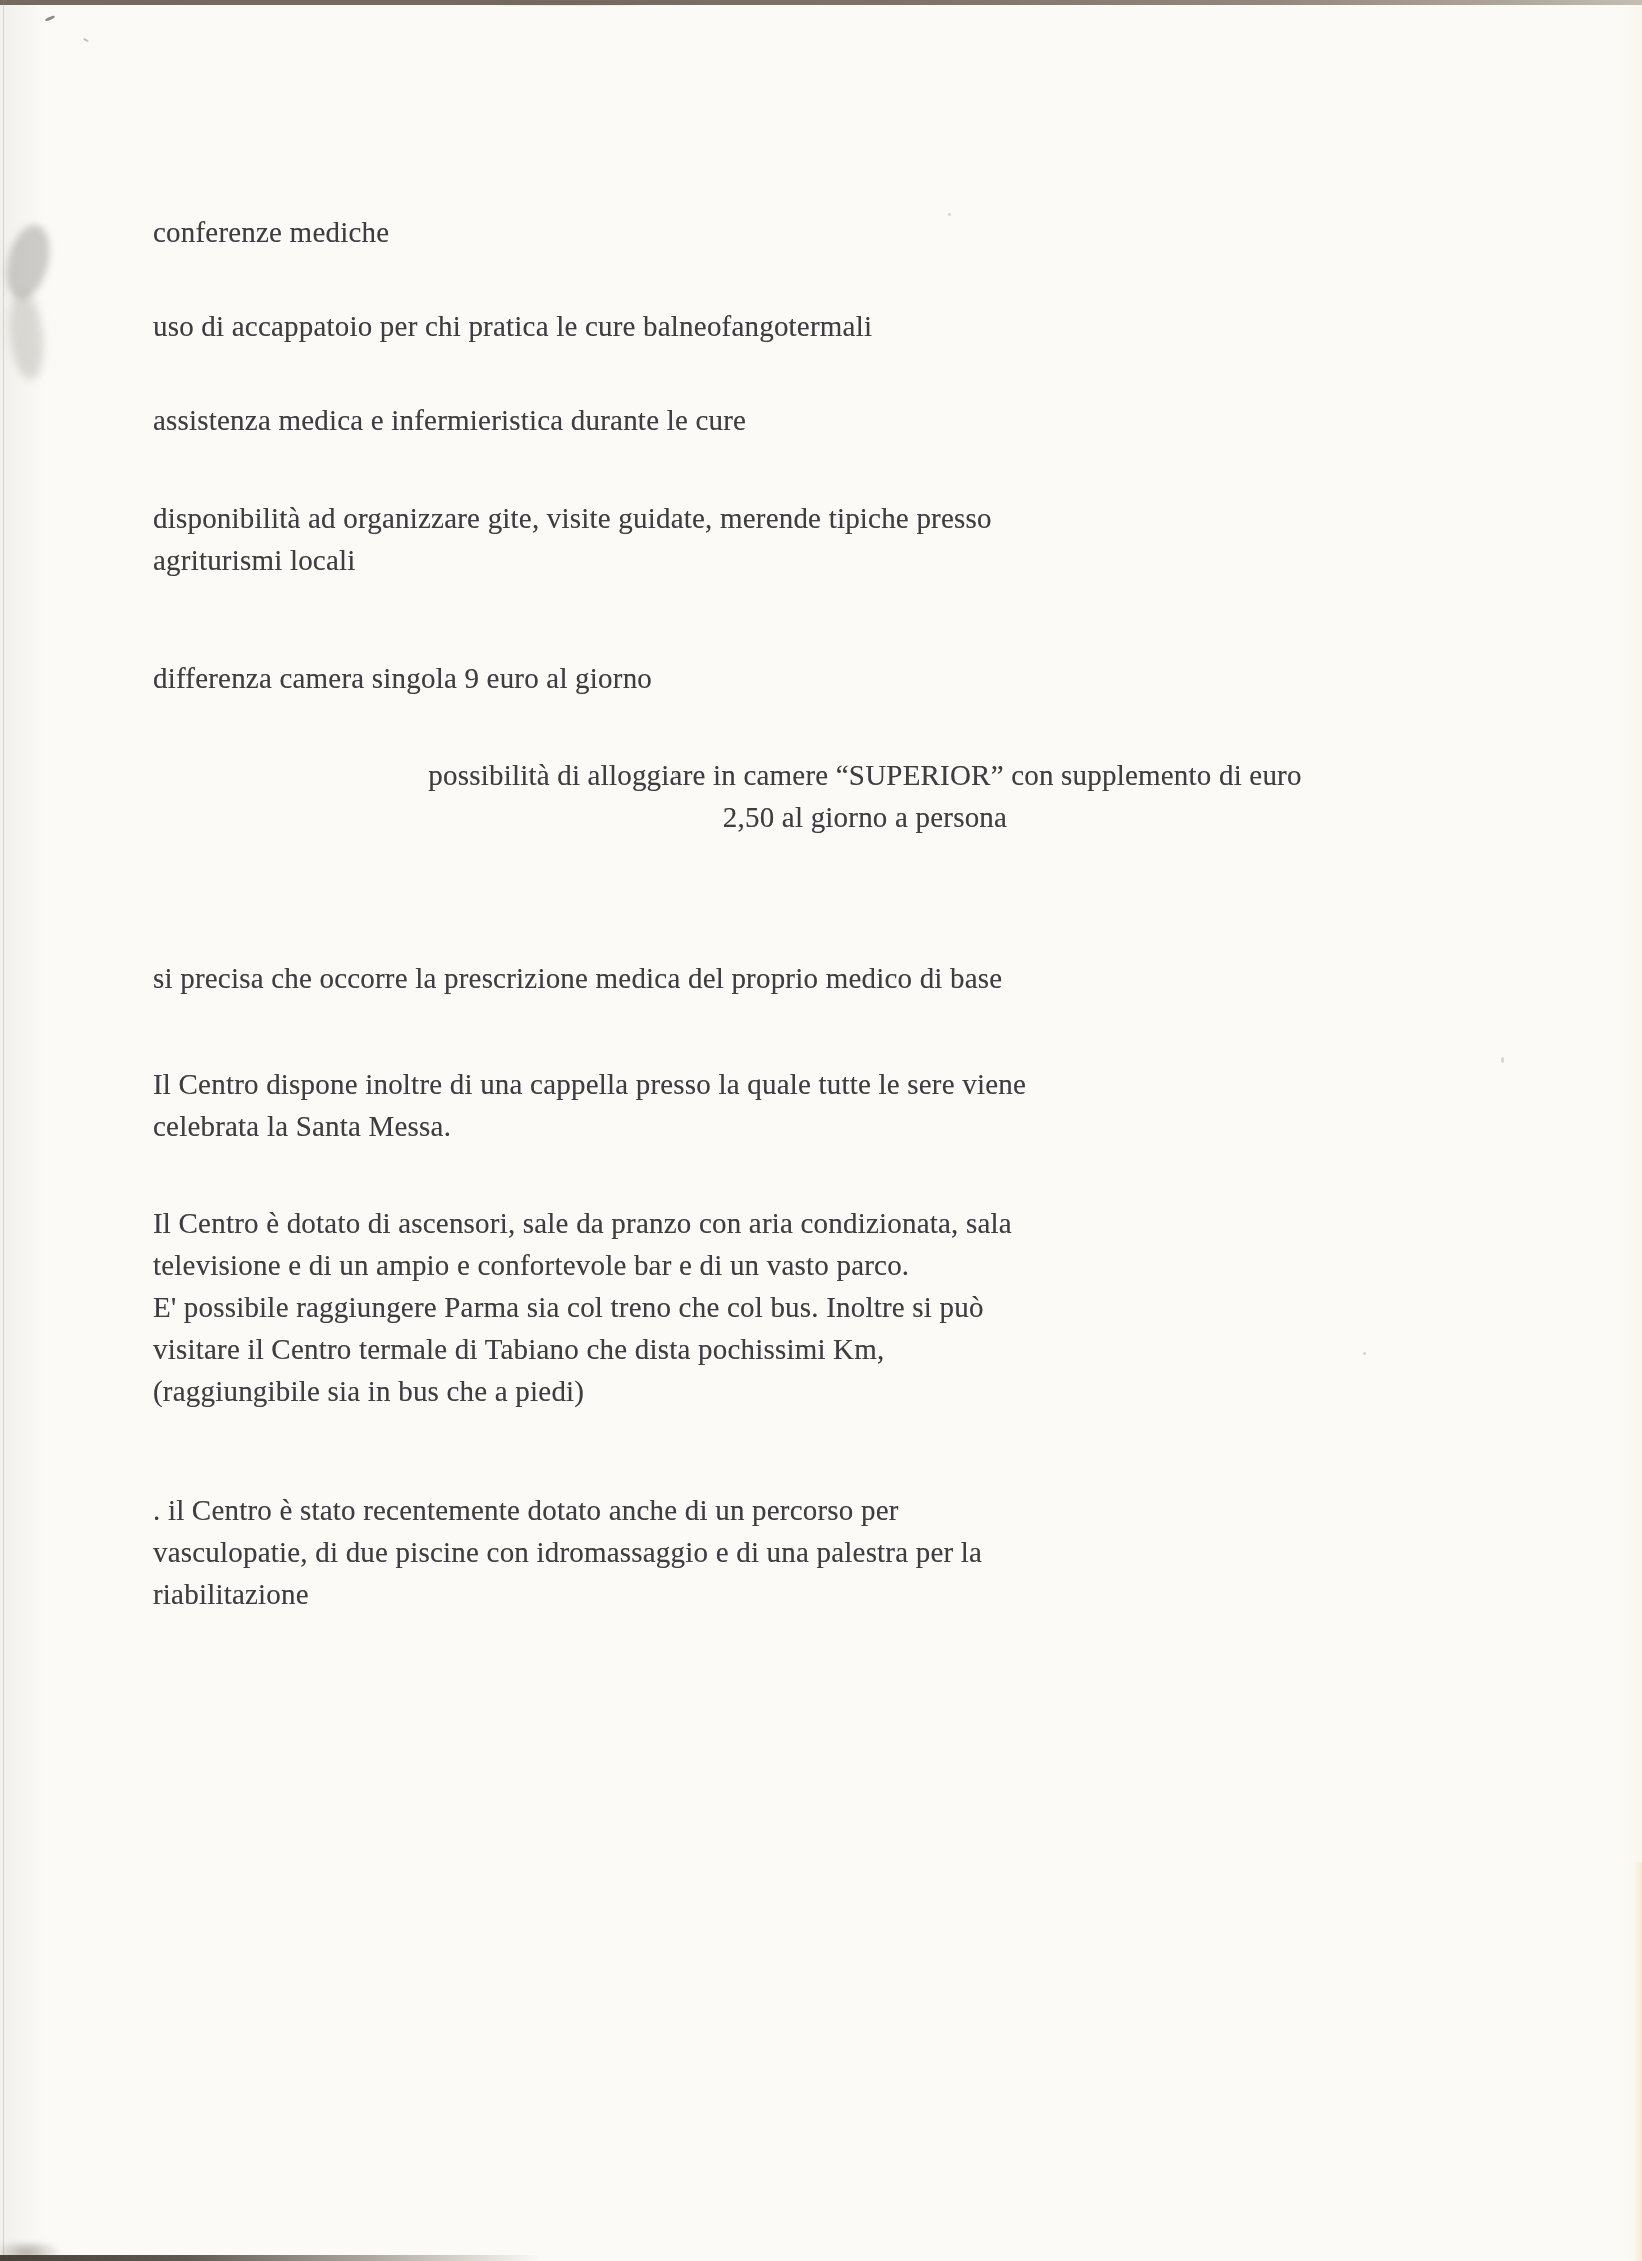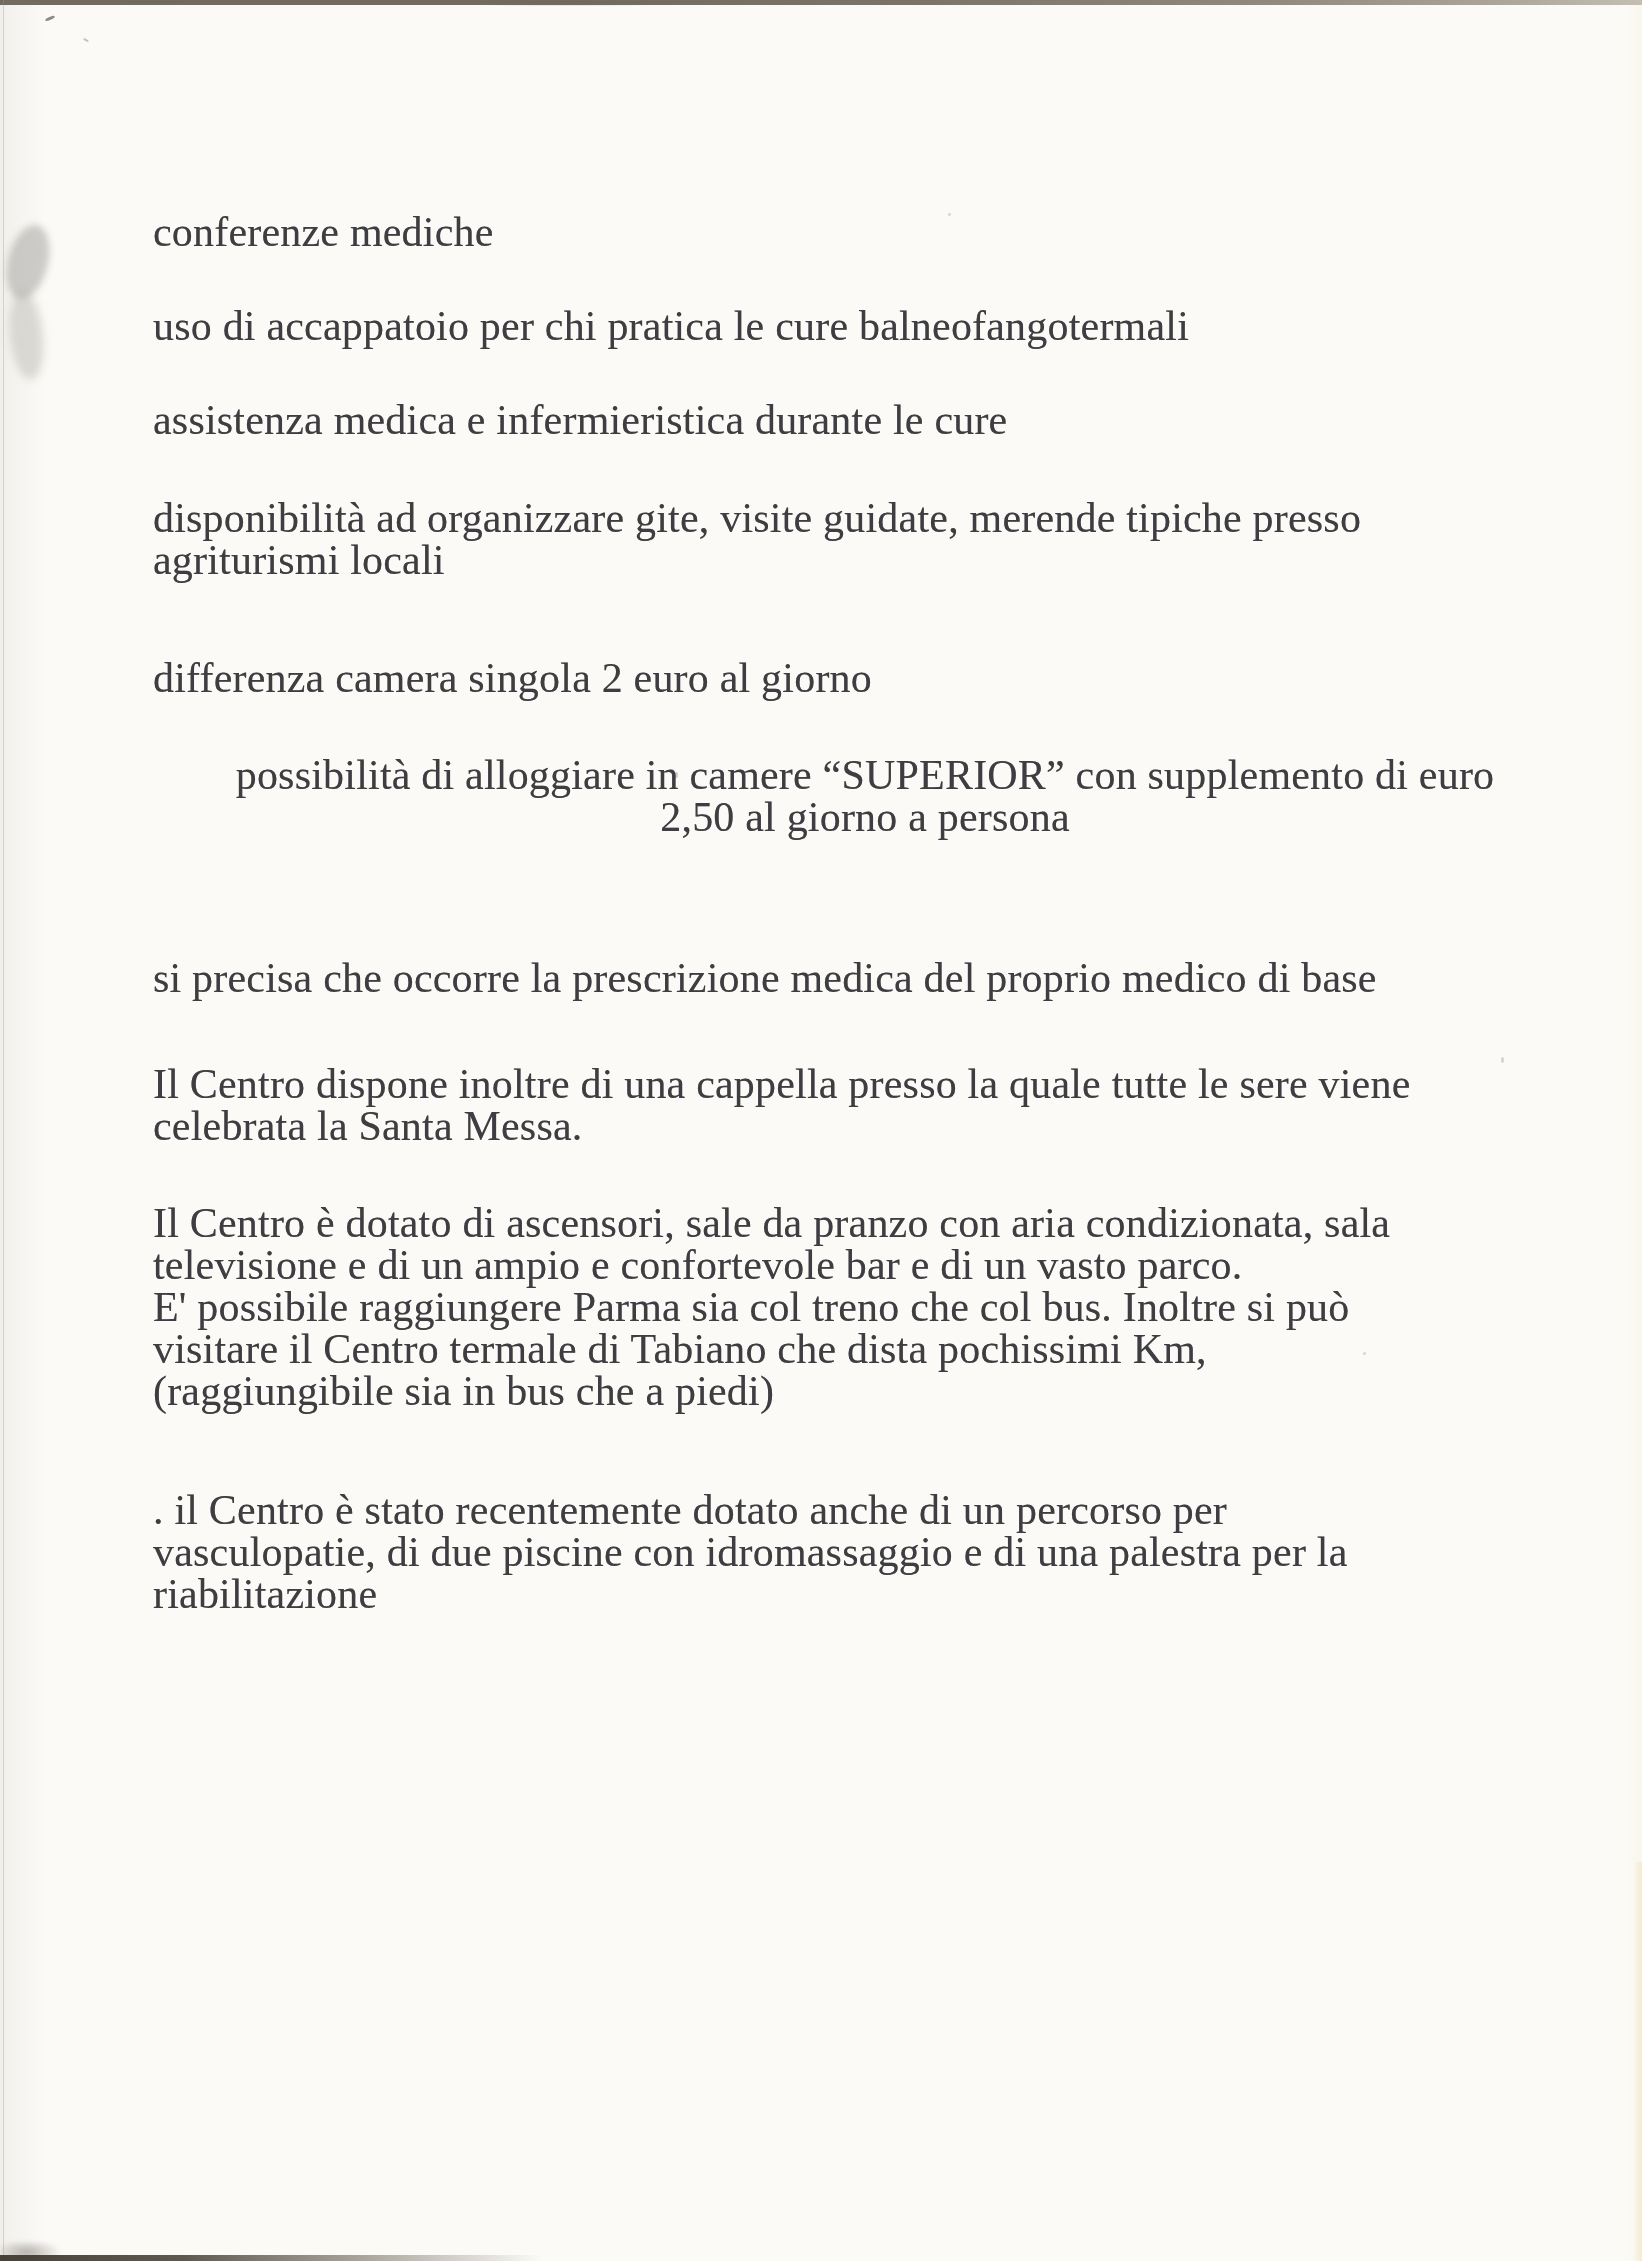--- a/index.html
+++ b/index.html
@@ -97,21 +97,21 @@
   .speck-4 { left: 1501px; top: 1057px; width: 2.6px; height: 6.4px; opacity: .45; }
   .speck-5 { left: 1363px; top: 1352px; width: 3.2px; height: 3.2px;  opacity: .45; }
   .speck-6 { left: 948px; top: 213px;  width: 2.6px; height: 2.6px;  opacity: .4; }
   
   .text-block {
     position: absolute;
     left: 153px;
     top: 211px;
     width: 1424px;
     color: #3e3e42;
-    font-size: 42px;
+    font-size: 29px;
     line-height: 42px;
     letter-spacing: 0.2px;
     text-shadow: 0 0 0.6px rgba(62,62,66,0.45);
   }
   .para {
     margin: 0;
     white-space: pre-line;
   }
 </style>
 </head>
@@ -128,21 +128,21 @@
   <div class="speck speck-4"></div>
   <div class="speck speck-5"></div>
   <div class="speck speck-6"></div>
 
   <main class="text-block">
       <p class="para" style="margin-top: 0px;">conferenze mediche</p>
       <p class="para" style="margin-top: 52px;">uso di accappatoio per chi pratica le cure balneofangotermali</p>
       <p class="para" style="margin-top: 52px;">assistenza medica e infermieristica durante le cure</p>
       <p class="para" style="margin-top: 56px;">disponibilità ad organizzare gite, visite guidate, merende tipiche presso
 agriturismi locali</p>
-      <p class="para" style="margin-top: 76px;">differenza camera singola 2 euro al giorno</p>
+      <p class="para" style="margin-top: 76px;">differenza camera singola 9 euro al giorno</p>
       <p class="para" style="margin-top: 55px; text-align: center;">possibilità di alloggiare in camere “SUPERIOR” con supplemento di euro
 2,50 al giorno a persona</p>
       <p class="para" style="margin-top: 119px;">si precisa che occorre la prescrizione medica del proprio medico di base</p>
       <p class="para" style="margin-top: 64px;">Il Centro dispone inoltre di una cappella presso la quale tutte le sere viene
 celebrata la Santa Messa.</p>
       <p class="para" style="margin-top: 55px;">Il Centro è dotato di ascensori, sale da pranzo con aria condizionata, sala
 televisione e di un ampio e confortevole bar e di un vasto parco.</p>
       <p class="para" style="">E' possibile raggiungere Parma sia col treno che col bus. Inoltre si può
 visitare il Centro termale di Tabiano che dista pochissimi Km,
 (raggiungibile sia in bus che a piedi)</p>

